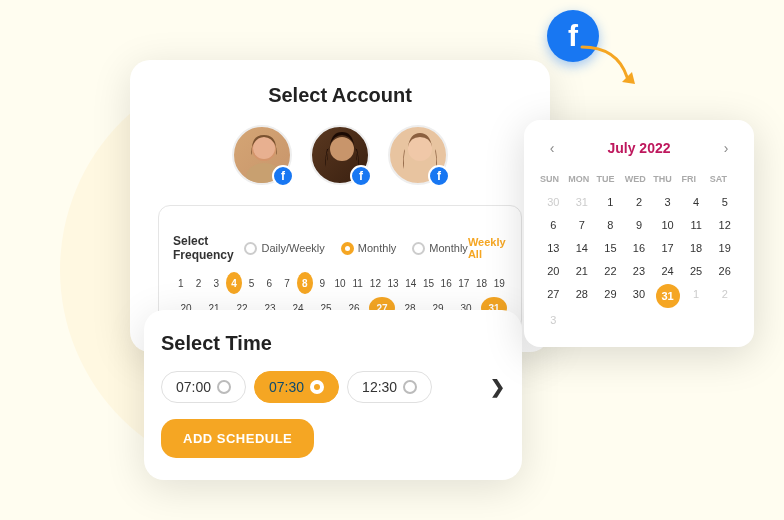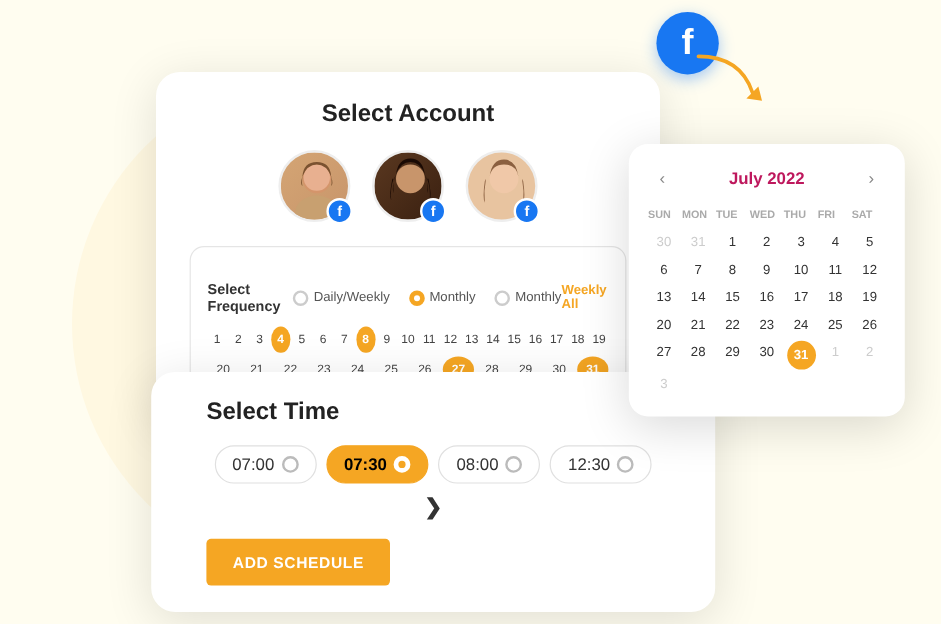--- a/index.html
+++ b/index.html
@@ -172,61 +172,60 @@
       border-radius: 50%;
       width: 22px;
       height: 22px;
       margin: auto;
     }
 
     
     .time-card {
       position: absolute;
       top: 310px;
-      left: 126px;
-      width: 470px;
+      left: 144px;
+      width: 378px;
       background: #fff;
       border-radius: 20px;
       box-shadow: 0 8px 40px rgba(0,0,0,0.12);
-      padding: 22px 46px 22px;
+      padding: 22px 17px 22px;
       z-index: 2;
     }
 
     .time-title {
       font-size: 20px;
       font-weight: 700;
       color: #222;
       margin-bottom: 16px;
     }
 
     .time-slots-row {
       display: flex;
       align-items: center;
       gap: 8px;
       margin-bottom: 16px;
-      flex-direction: column;
     }
 
     .time-slot {
       display: flex;
       align-items: center;
       gap: 6px;
       border: 1.5px solid #e0e0e0;
       border-radius: 25px;
       padding: 7px 14px;
       font-size: 14px;
       color: #333;
       cursor: pointer;
     }
 
     .time-slot.active {
       background: #f5a623;
       border-color: #f5a623;
-      color: #000000;
-      font-weight: 700;
+      color: #0c4a6e;
+      font-weight: 400;
     }
 
     .time-radio-empty {
       width: 14px;
       height: 14px;
       border-radius: 50%;
       border: 2px solid #bbb;
     }
 
     .time-radio-filled {
@@ -272,21 +271,21 @@
       width: 16px;
       height: 16px;
       border: 2px solid #ccc;
       border-radius: 3px;
     }
 
     .add-schedule-btn {
       background: #f5a623;
       color: #fff;
       border: none;
-      border-radius: 4px;
+      border-radius: 15px;
       padding: 12px 22px;
       font-size: 13px;
       font-weight: 800;
       letter-spacing: 0.5px;
       cursor: pointer;
     }
 
     
     .calendar-card {
       position: absolute;
@@ -541,24 +540,20 @@
     <div id="time-slots-container" style="display:flex;gap:8px;align-items:center;flex:1;">
         <div class="time-slot">
           <span>07:00</span>
           <div class="time-radio-empty"></div>
         </div>
         <div class="time-slot active">
           <span>07:30</span>
           <div class="time-radio-filled">
             <div class="time-radio-dot"></div>
           </div>
-        </div>
-        <div class="time-slot">
-          <span>08:00</span>
-          <div class="time-radio-empty"></div>
         </div>
         <div class="time-slot">
           <span>12:30</span>
           <div class="time-radio-empty"></div>
         </div>
       </div>
     <span class="time-arrow">❯</span>
   </div>
   <div class="bottom-row">
     <button class="add-schedule-btn">ADD SCHEDULE</button>

